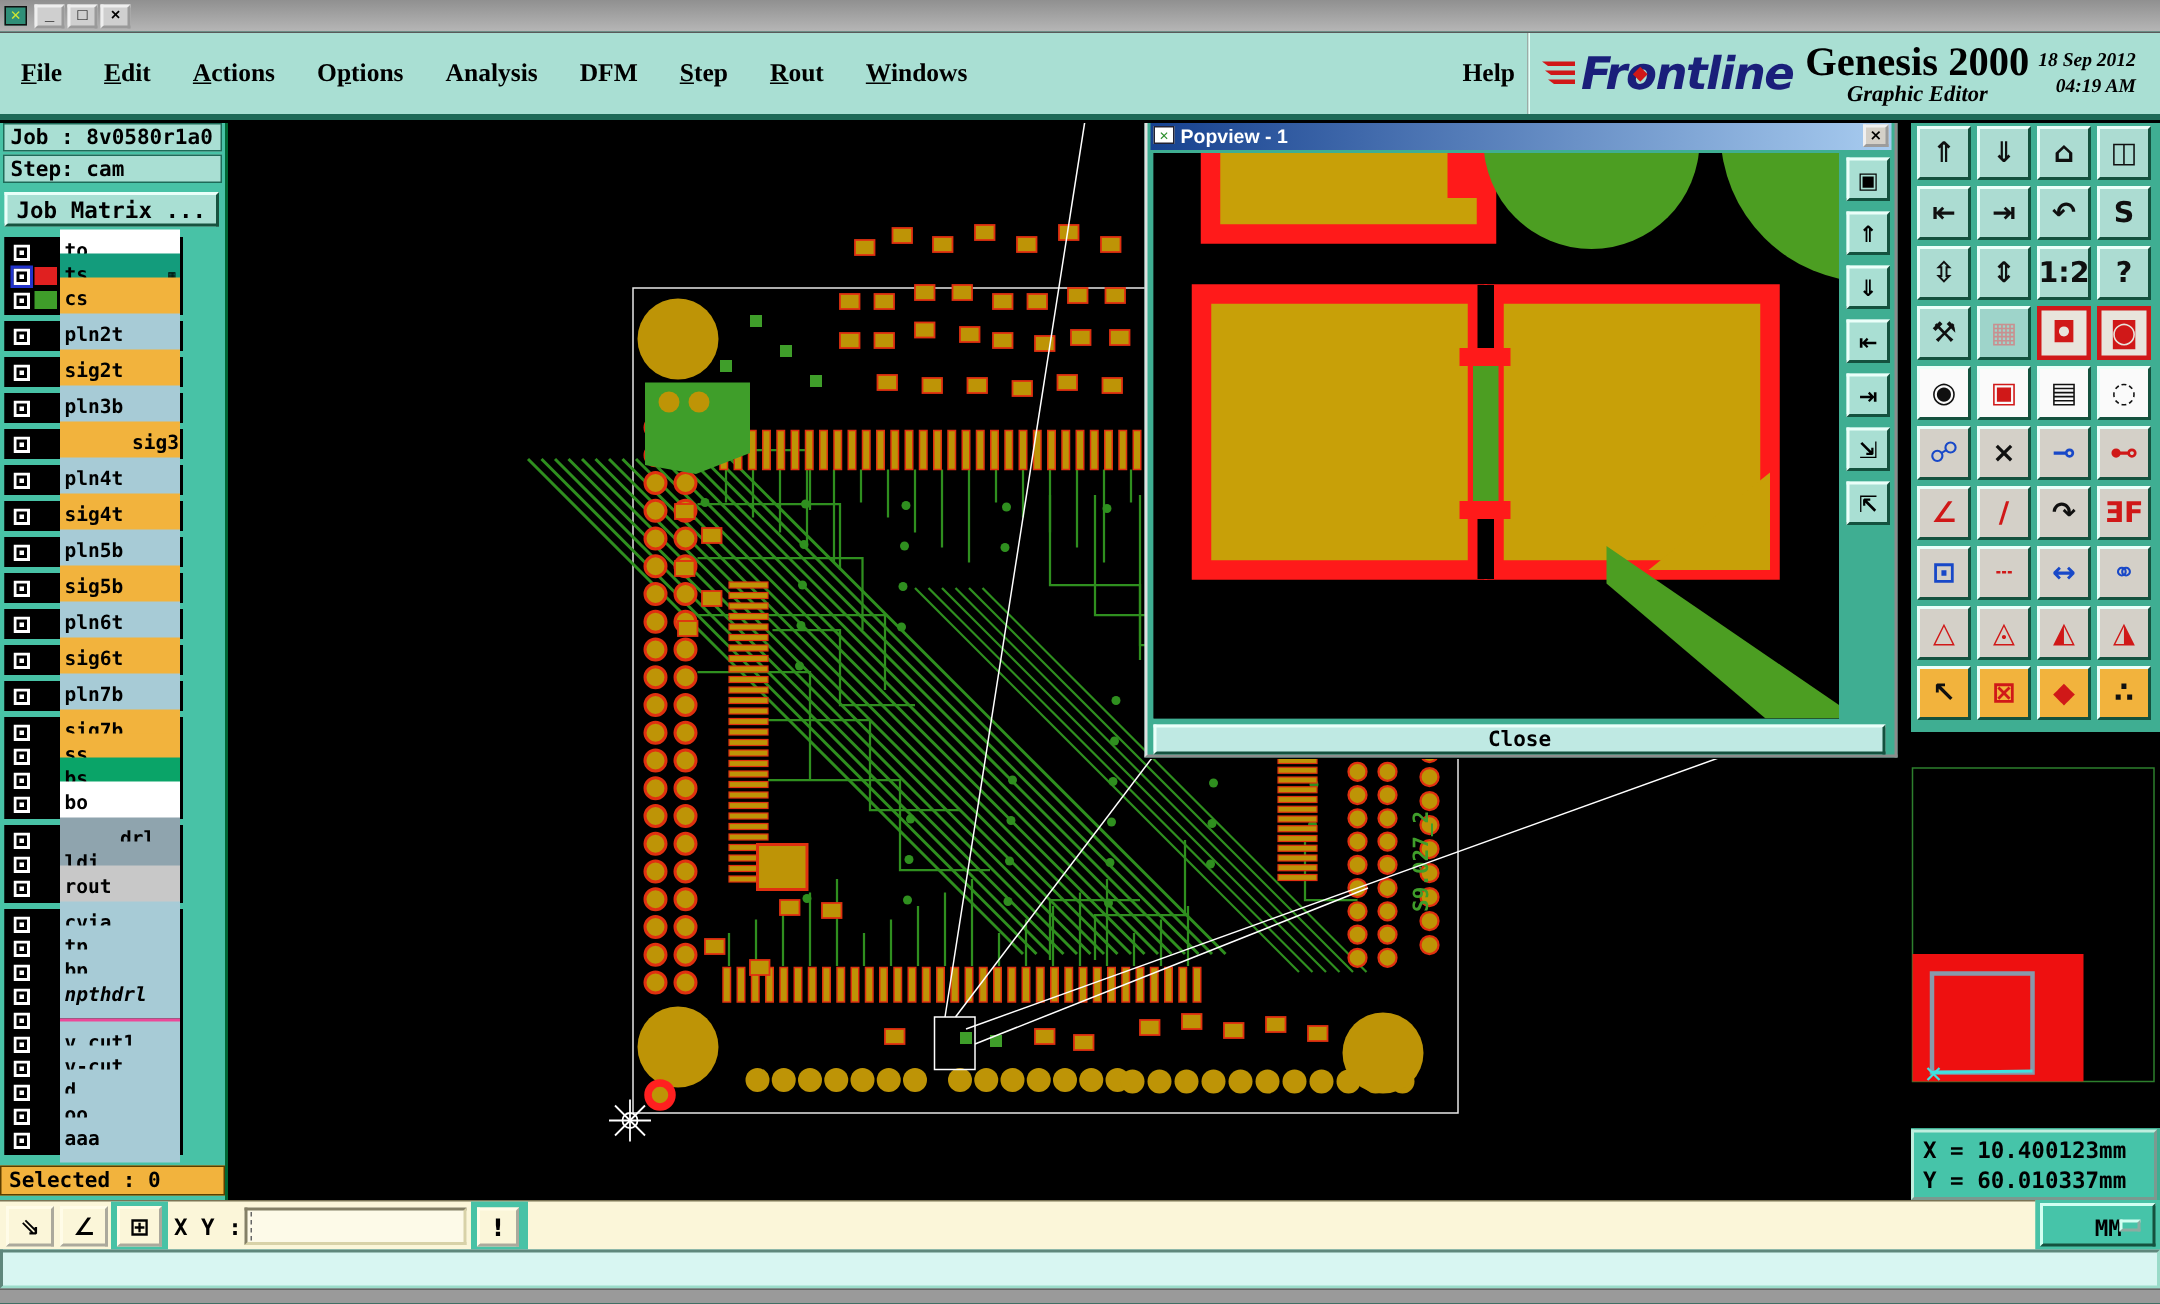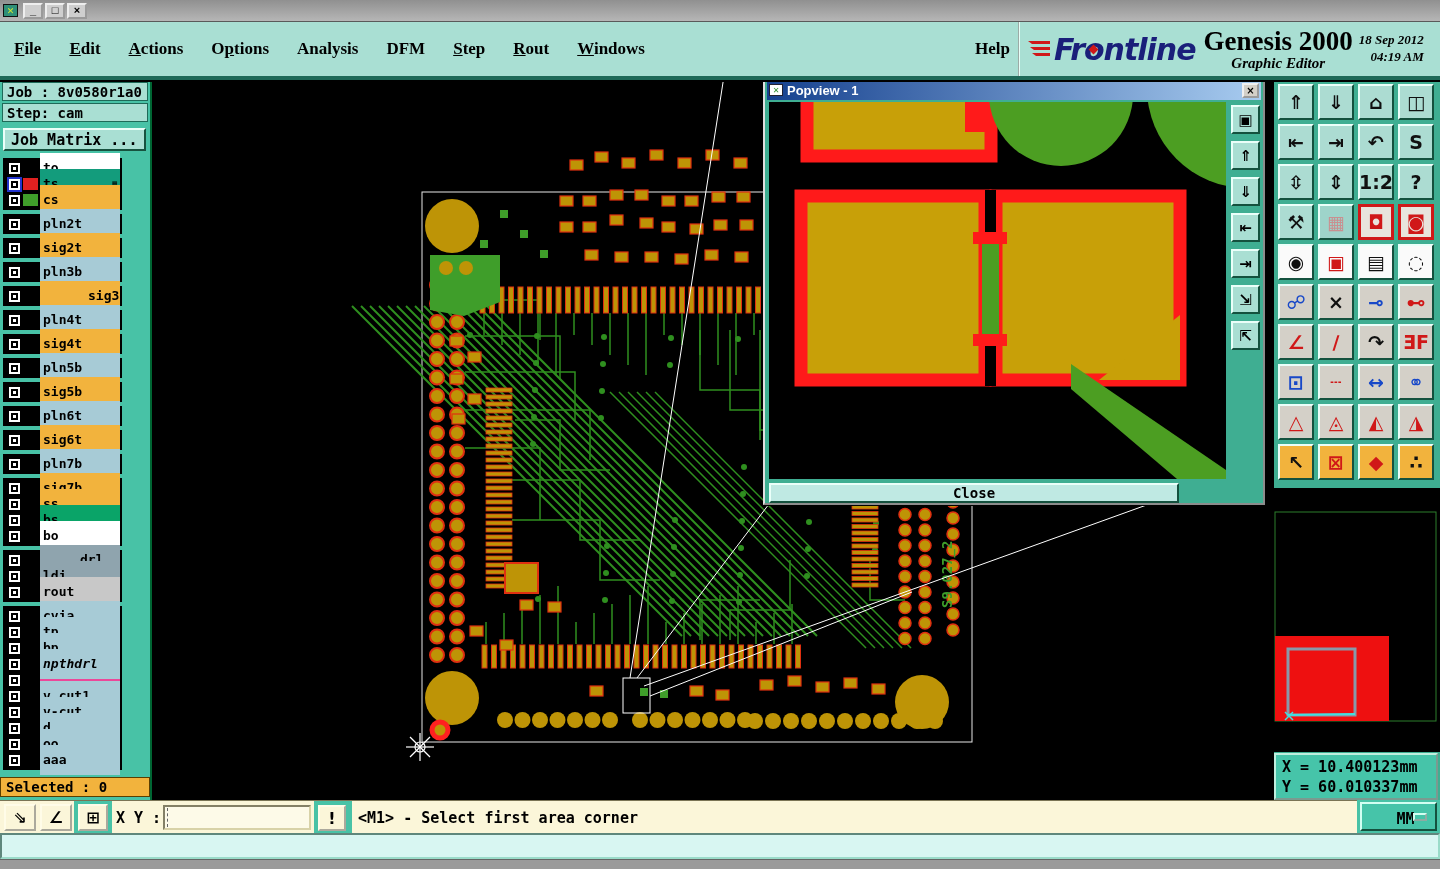--- a/index.html
+++ b/index.html
@@ -78,21 +78,21 @@
   .pv-icon{width:14px;height:12px;background:#fff;border:1px solid #223;color:#2f8f2f;
     font:bold 8px "DejaVu Sans",sans-serif;display:flex;align-items:center;justify-content:center;margin-right:4px}
   .pv-titletext{flex:1;font:bold 13px "Liberation Sans",sans-serif;color:#fff}
   .pv-close{width:17px;height:15px;background:#d4d0c8;border:2px outset #f0f0f0;
     font:bold 10px "DejaVu Sans",sans-serif;display:flex;align-items:center;justify-content:center}
   .pv-content{position:absolute;left:4px;top:24px;width:457px;height:377px;background:#000}
   .pv-side{position:absolute;left:463px;top:24px;width:35px;height:377px;display:flex;flex-direction:column;align-items:center}
   .pv-sbtn{width:29px;height:29px;margin:3px 0 4px 0;background:#A9DFD3;
     border-top:2px solid #eafff9;border-left:2px solid #eafff9;border-right:2px solid #14513e;border-bottom:2px solid #14513e;
     display:flex;align-items:center;justify-content:center;font:bold 15px "DejaVu Sans",sans-serif;cursor:pointer}
-  .pv-closebtn{position:absolute;left:4px;top:405px;width:410px;height:20px;background:#BFE9E3;
+  .pv-closebtn{position:absolute;left:4px;top:405px;width:488px;height:20px;background:#BFE9E3;
     border-top:2px solid #eafff9;border-left:2px solid #eafff9;border-right:2px solid #14513e;border-bottom:2px solid #14513e;
     font:bold 14px "DejaVu Sans Mono",monospace;text-align:center;line-height:16px;cursor:pointer}
 
   
   .bottombar{position:absolute;left:0;top:800px;width:1357px;height:33px;background:#FBF6D9;z-index:6;border-top:1px solid #7a7455}
   .bb-btn{position:absolute;top:3px;width:32px;height:27px;background:#FBF6D9;border:2px outset #fffce8;
     display:flex;align-items:center;justify-content:center;font:bold 16px "DejaVu Sans",sans-serif;cursor:pointer}
   .teal-tile{position:absolute;top:0;height:33px;background:#48C2A6}
   .xy-label{position:absolute;left:116px;top:8px;font:bold 15px "DejaVu Sans Mono",monospace}
   .xy-input{position:absolute;left:163px;top:4px;width:148px;height:25px;background:#FDFAE8;
@@ -1090,19 +1090,18 @@
 <div class="bottombar">
   <button class="bb-btn" style="left:4px">⇘</button>
   <button class="bb-btn" style="left:40px">∠</button>
   <span class="teal-tile" style="left:74px;width:38px"></span>
   <button class="bb-btn" style="left:78px;width:30px">⊞</button>
   <span class="xy-label">X Y :</span>
   <input class="xy-input" value="" style="">
   <span class="caret"></span>
   <span class="teal-tile" style="left:314px;width:38px"></span>
   <button class="bb-btn" style="left:318px;width:28px;height:26px;top:4px">!</button>
-  <span class="msg">&lt;M1&gt; - Select first area corner</span>
 </div>
 <div class="unitpatch">
   <button class="mm-btn"><span>MM</span><span class="mm-dash"></span></button>
 </div>
 <div class="statusstrip"></div>
 <div class="winbottom"></div>
 
 </body></html>

